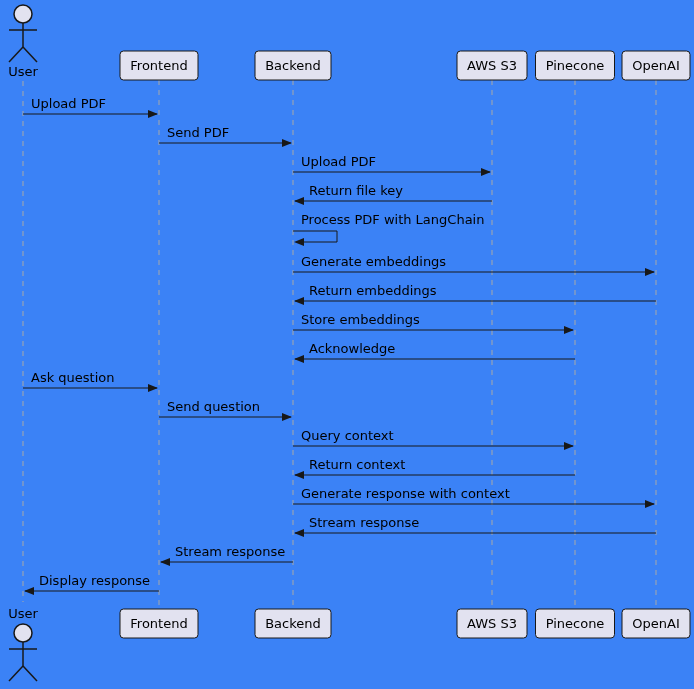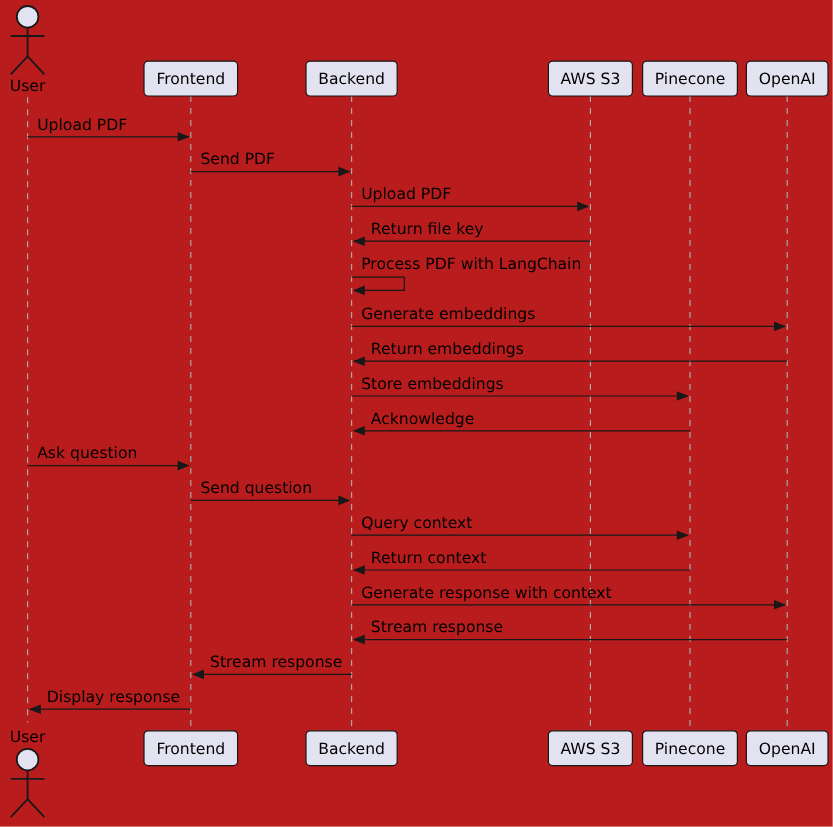--- a/index.html
+++ b/index.html
@@ -1,20 +1,20 @@
 <!DOCTYPE html>
 <html><head>
 <meta charset="utf-8">
 <style>
   html, body { margin: 0; padding: 0; background: #ffffff; }
   .canvas {
     position: relative;
     width: 694px;
     height: 689px;
-    background: #b91c1c;
+    background: #3b82f6;
     overflow: hidden;
     text-align: right;
   }
   svg text {
     font-family: "DejaVu Sans", "Liberation Sans", sans-serif;
     font-size: 13px;
   }
 </style>
 </head>
 <body>

